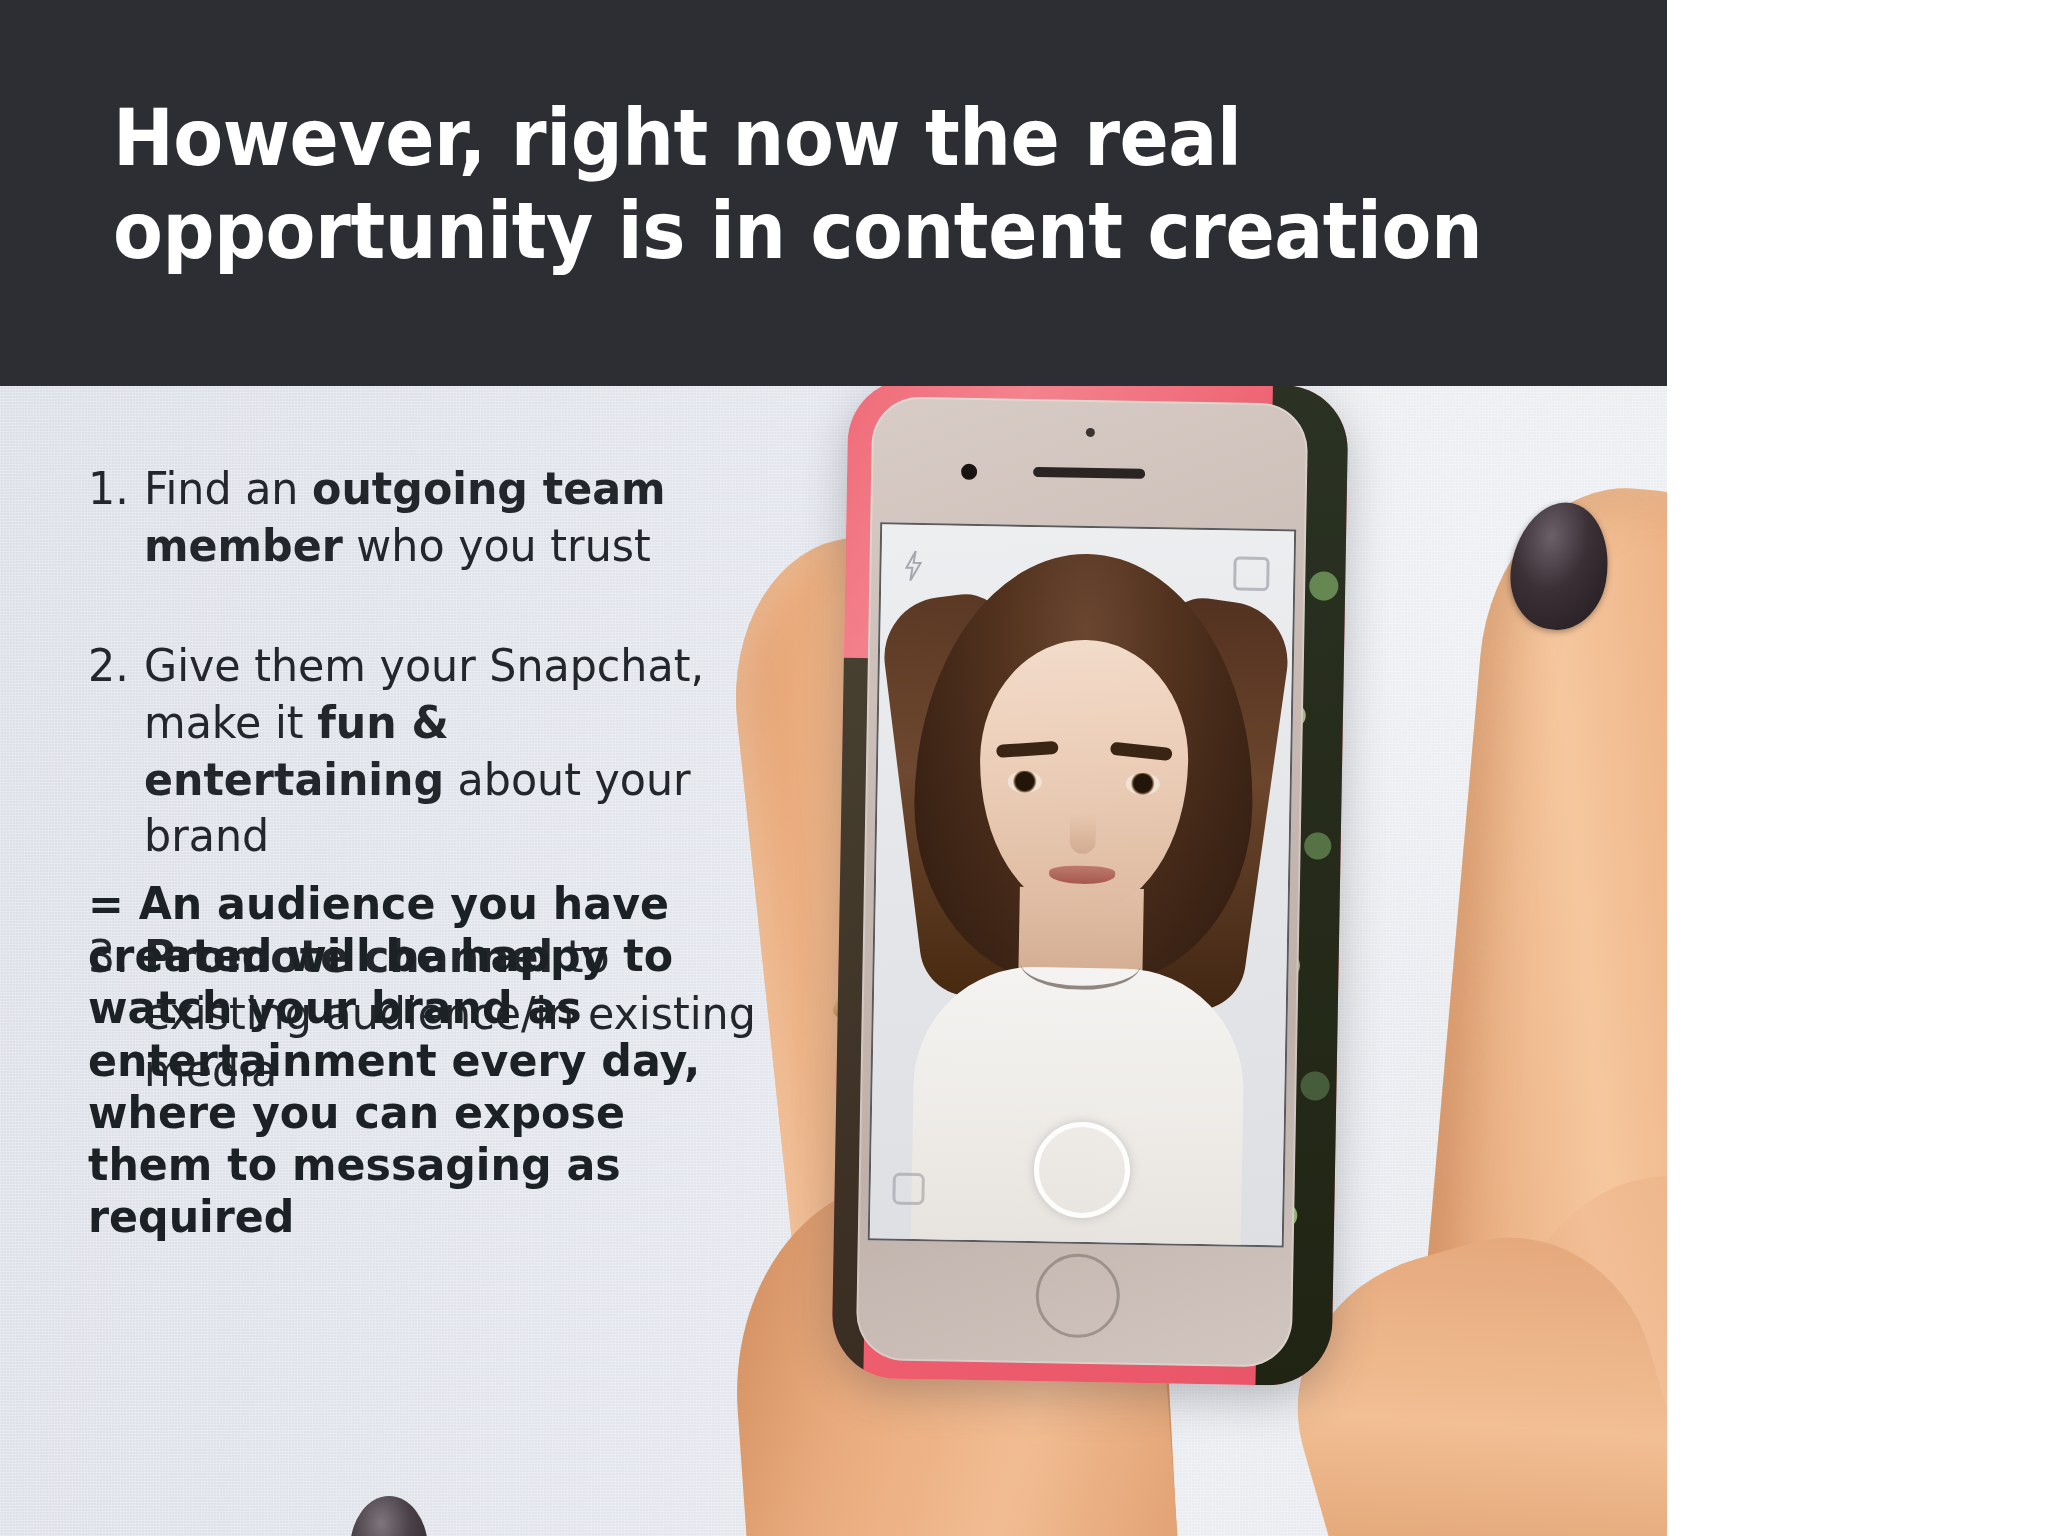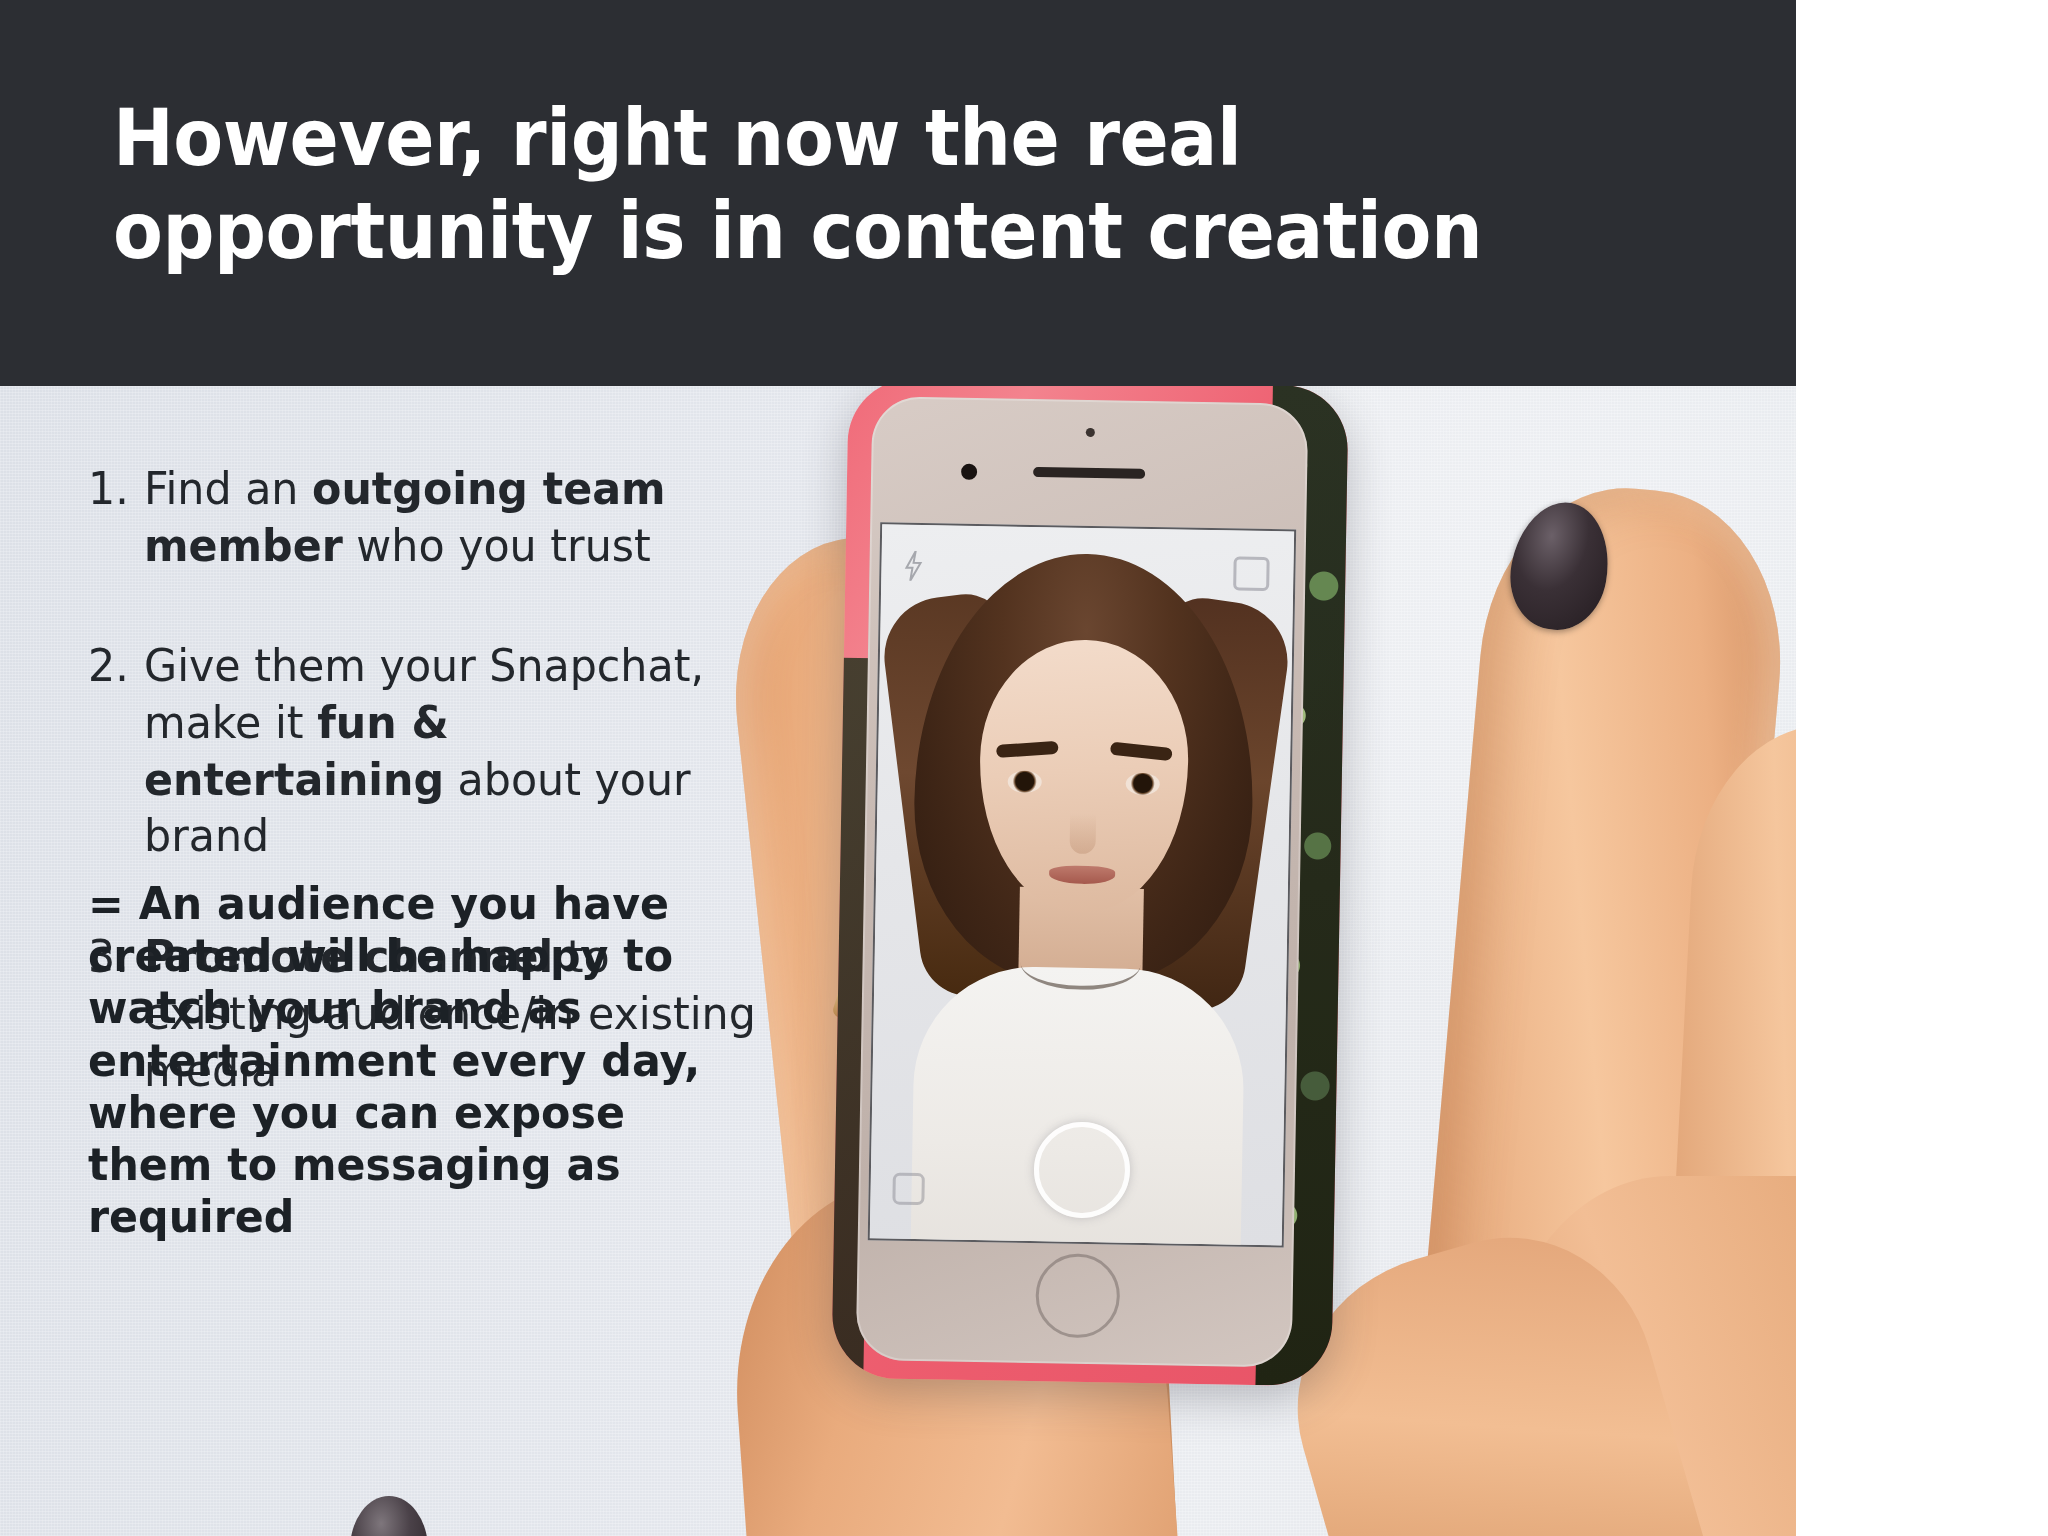--- a/index.html
+++ b/index.html
@@ -7,21 +7,21 @@
     margin: 0;
     padding: 0;
     background: #ffffff;
   }
   body {
     font-family: "DejaVu Sans", "Liberation Sans", sans-serif;
   }
 
   .slide {
     position: relative;
-    width: 1796px;
+    width: 1667px;
     height: 1536px;
     overflow: hidden;
     background: #E3E7ED;
   }
 
   
   .header-bar {
     position: absolute;
     left: 0;
     top: 0;

